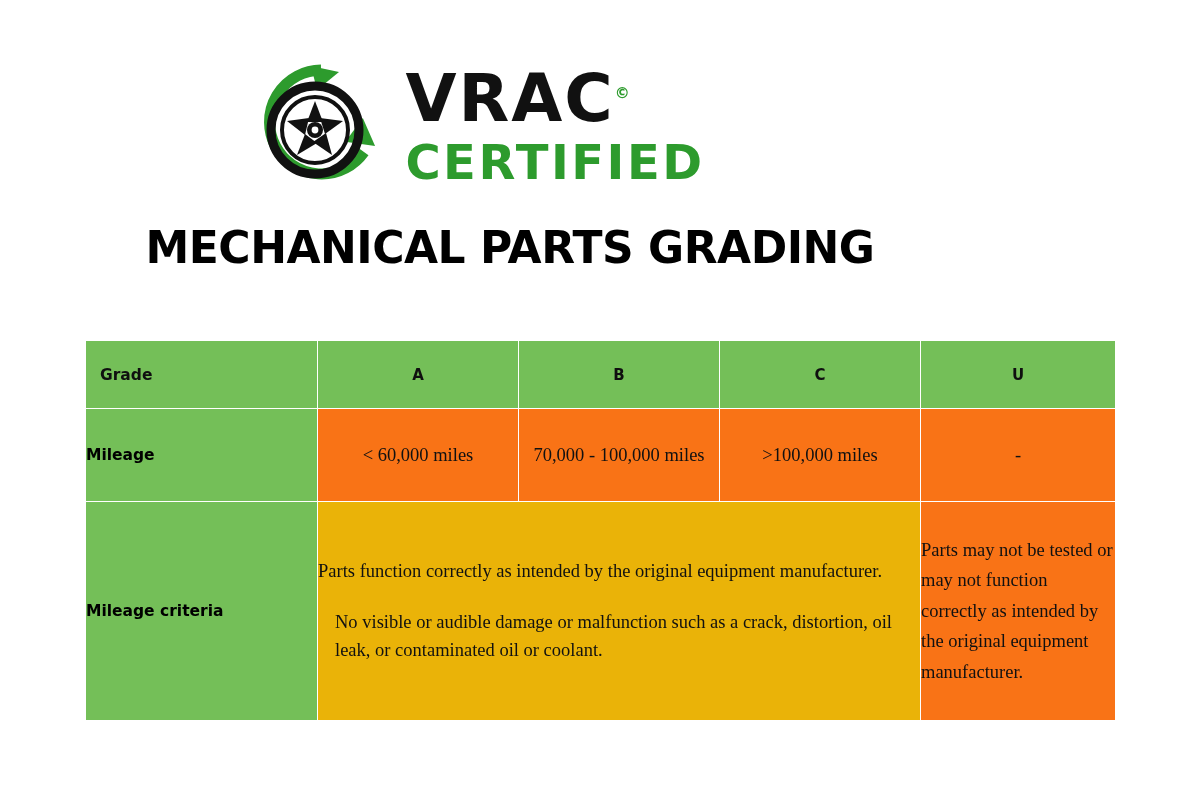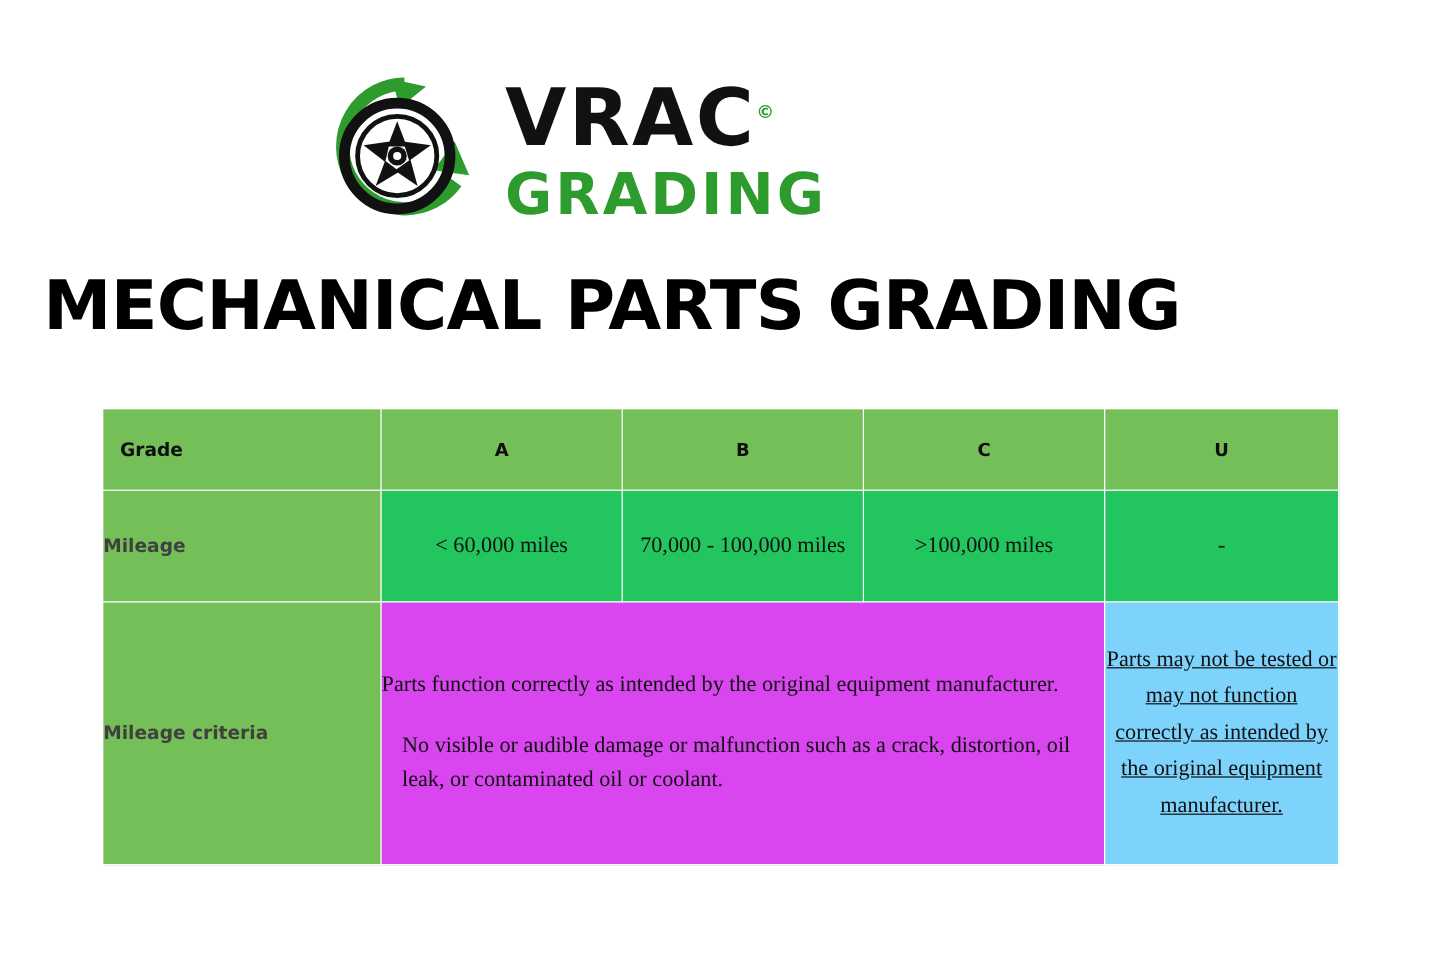--- a/index.html
+++ b/index.html
@@ -86,21 +86,21 @@
 
   
   .title {
     position: absolute;
     top: 222px;
     left: 0;
     width: 1020px;
     text-align: center;
     font-family: "DejaVu Sans", sans-serif;
     font-weight: bold;
-    font-size: 57px;
+    font-size: 44px;
     letter-spacing: -0.5px;
     color: #000000;
   }
 
   
   .grading-table {
     position: absolute;
     top: 340px;
     left: 85px;
     width: 1030px;
@@ -127,62 +127,61 @@
     text-align: left;
     padding-left: 14px;
     font-size: 15.5px;
   }
 
   .rowlabel {
     background: #74bf58;
     font-family: "DejaVu Sans", sans-serif;
     font-weight: bold;
     font-size: 15.5px;
-    color: #404040;
+    color: #000000;
     text-align: left;
     padding-left: 14px;
   }
 
   .cell {
-    background: #22c55e;
+    background: #f97316;
     font-family: "Liberation Serif", serif;
     font-size: 18.5px;
     color: #111111;
     text-align: center;
     line-height: 1.45;
     padding: 8px 10px;
   }
 
   .cell-left {
-    background: #d946ef;
+    background: #eab308;
     font-family: "Liberation Serif", serif;
     font-size: 18.5px;
     color: #111111;
     text-align: left;
     line-height: 1.55;
     padding: 22px 18px 22px 22px;
     vertical-align: top;
   }
   .cell-left p {
     margin: 0 0 22px 0;
   }
   .cell-left p:last-child {
     margin-bottom: 0;
     padding-left: 17px;
   }
   .cell-right {
-    background: #7dd3fc;
+    background: #f97316;
     font-family: "Liberation Serif", serif;
     font-size: 18.5px;
     color: #111111;
-    text-align: center;
+    text-align: left;
     line-height: 1.65;
     padding: 22px 14px 22px 16px;
     vertical-align: top;
-    text-decoration: underline;
   }
 
   .row-mileage td { height: 92px; }
   .row-quality td { height: 218px; }
 </style>
 </head>
 <body>
 
 <div class="page">
 
@@ -204,21 +203,21 @@
             <path d="M81 95 L62 82 L75 73 Z"></path>
             <path d="M46 95 L54 74 L66 83 Z"></path>
             <path d="M36 61 L58 58 L54 75 Z"></path>
           </g>
           <circle cx="64" cy="70" r="8" fill="#111111"></circle>
           <circle cx="64" cy="70" r="3.4" fill="#ffffff"></circle>
         </svg>
       </div>
       <div class="logo-text">
         <span class="logo-vrac"><span>VRAC</span><span class="reg">©</span></span>
-        <span class="logo-recycler">GRADING</span>
+        <span class="logo-recycler">CERTIFIED</span>
       </div>
     </div>
   </div>
 
   <div class="title">MECHANICAL PARTS GRADING</div>
 
   <table class="grading-table">
     <colgroup>
       <col style="width:232px">
       <col style="width:201px">

